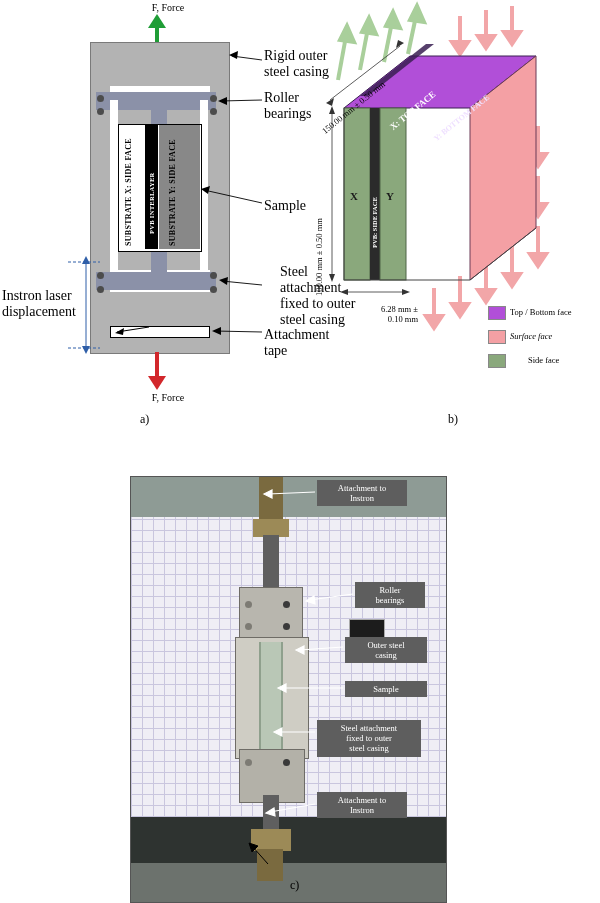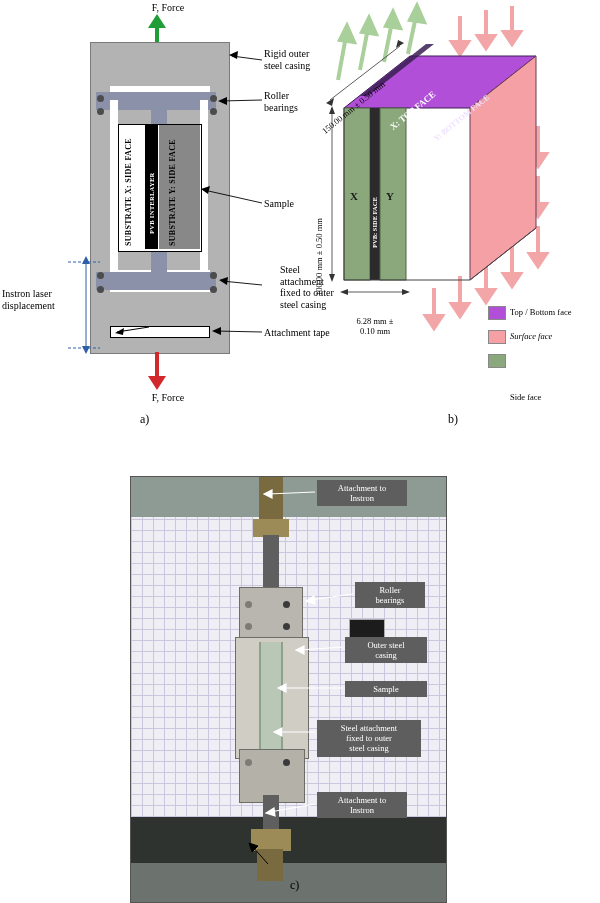--- a/index.html
+++ b/index.html
@@ -5,21 +5,21 @@
   html,body{margin:0;padding:0;}
   body{
     width:600px;height:903px;
     background:#ffffff;
     font-family:"Liberation Serif", serif;
     color:#000;
     position:relative;
     overflow:hidden;
   }
   .panel{position:absolute;}
-  .lbl{position:absolute;font-size:10px;line-height:1.15;color:#000;}
+  .lbl{position:absolute;font-size:14px;line-height:1.15;color:#000;}
   .lbl.c{text-align:center;}
   .cap{position:absolute;font-size:12px;font-family:"Liberation Serif",serif;}
 
   
   #panel-a{left:0;top:0;width:300px;height:420px;}
   #a-frame{position:absolute;left:90px;top:42px;width:138px;height:310px;background:#b3b3b3;border:1px solid #7a7a7a;}
   .a-white{position:absolute;background:#ffffff;}
   .a-gray{position:absolute;background:#8b91a8;}
   .a-dot{position:absolute;width:7px;height:7px;border-radius:50%;background:#4c4c4c;}
   .vtext{position:absolute;font-size:8px;font-weight:bold;letter-spacing:.3px;
@@ -196,35 +196,35 @@
     <polygon points="40,292 48,289 48,295" fill="#333"></polygon>
     <polygon points="110,292 102,289 102,295" fill="#333"></polygon>
 
     <line x1="30" y1="100" x2="100" y2="46" stroke="#333" stroke-width="0.8"></line>
     <polygon points="26,103 34,98 32,106" fill="#333"></polygon>
     <polygon points="104,43 96,48 98,40" fill="#333"></polygon>
   </svg>
 
   <div style="position:absolute;left:14px;top:296px;font-size:8.5px;transform:rotate(-90deg);transform-origin:left top;white-space:nowrap;">100.00 mm ± 0.50 mm</div>
   <div style="position:absolute;left:20px;top:128px;font-size:8.5px;transform:rotate(-39deg);transform-origin:left top;white-space:nowrap;">150.00 mm ± 0.50 mm</div>
-  <div style="position:absolute;left:32px;top:316px;width:86px;text-align:center;font-size:8.5px;white-space:pre-line;">6.28 mm ±
+  <div style="position:absolute;left:32px;top:304px;width:86px;text-align:right;font-size:8.5px;white-space:pre-line;">6.28 mm ±
 0.10 mm</div>
 
   <div style="position:absolute;left:88px;top:124px;font-size:9px;font-weight:bold;color:#fff;transform:rotate(-39deg);transform-origin:left top;white-space:nowrap;">X: TOP FACE</div>
   <div style="position:absolute;left:132px;top:136px;font-size:8px;font-weight:bold;color:#efe0ff;transform:rotate(-39deg);transform-origin:left top;white-space:nowrap;">Y: BOTTOM FACE</div>
   <div style="position:absolute;left:50px;top:190px;font-size:11px;font-weight:bold;color:#1b1b1b;">X</div>
   <div style="position:absolute;left:86px;top:190px;font-size:11px;font-weight:bold;color:#1b1b1b;">Y</div>
   <div style="position:absolute;left:71px;top:248px;font-size:6.5px;font-weight:bold;color:#fff;transform:rotate(-90deg);transform-origin:left top;white-space:nowrap;">PVB: SIDE FACE</div>
 
   <div class="leg-sw" style="left:188px;top:306px;background:#b14fd8;"></div>
   <div class="leg-tx" style="left:210px;top:307px;">Top / Bottom face</div>
   <div class="leg-sw" style="left:188px;top:330px;background:#f4a0a4;"></div>
   <div class="leg-tx" style="left:210px;top:331px;font-style:italic;">Surface face</div>
   <div class="leg-sw" style="left:188px;top:354px;background:#8aa87c;"></div>
-  <div class="leg-tx" style="left:210px;top:355px;margin-top:37px;">Side face</div>
+  <div class="leg-tx" style="left:228px;top:355px;">Side face</div>
 
   <div class="cap" style="left:148px;top:412px;">b)</div>
 </div>
 
 <div class="panel" id="panel-c">
 
   <div id="photo">
 
     <div style="position:absolute;left:0;top:40px;width:315px;height:300px;background:
          repeating-linear-gradient(0deg,#c9c6de 0 1px,transparent 1px 11px),

